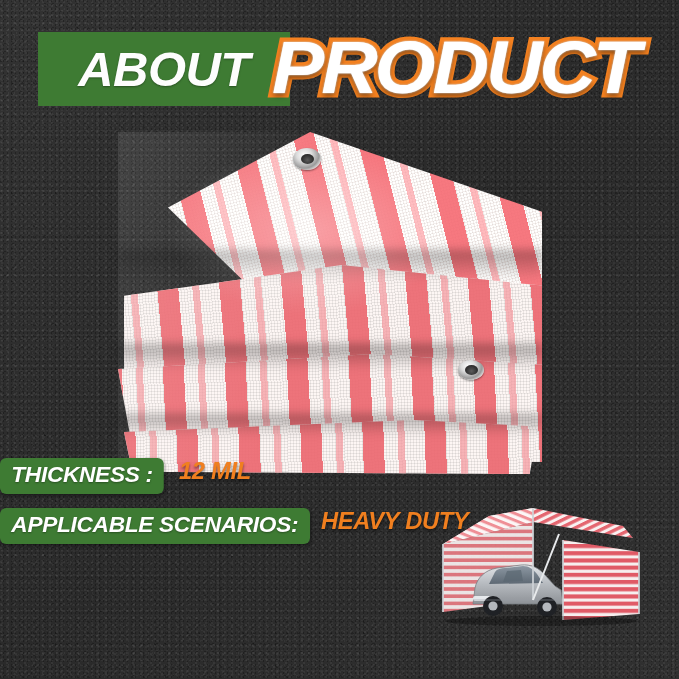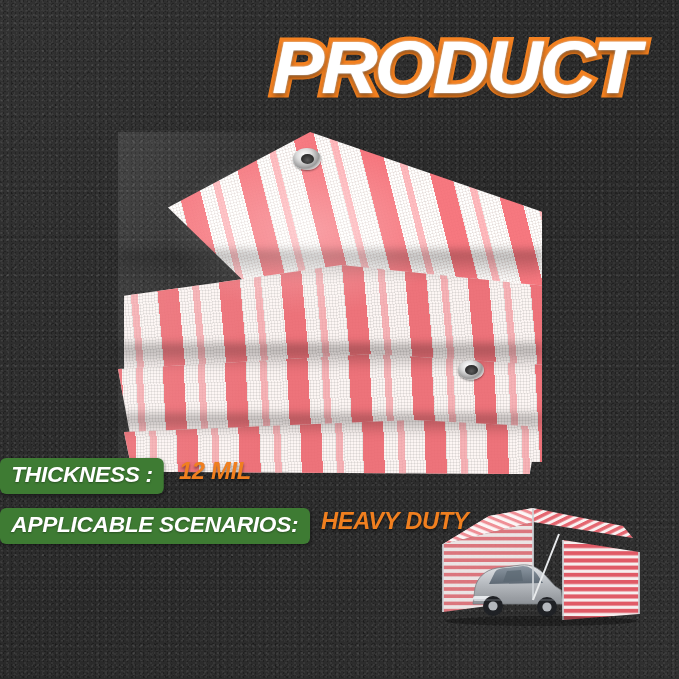--- a/index.html
+++ b/index.html
@@ -236,20 +236,23 @@
   }
   #carport svg { display:block; width:212px; height:118px; }
 
 </style>
 </head>
 <body>
 
 <div id="page">
 
   <div id="header">
+    <div id="about-bar">
+      <div id="about-text">ABOUT</div>
+    </div>
     <div id="product-text">PRODUCT</div>
   </div>
 
   <div id="tarp">
 
     <div class="tarp-layer" id="tarp-flap-top">
       <div class="weave weave-inner"></div>
     </div>
 
     <div class="tarp-layer" id="tarp-fold-mid">

